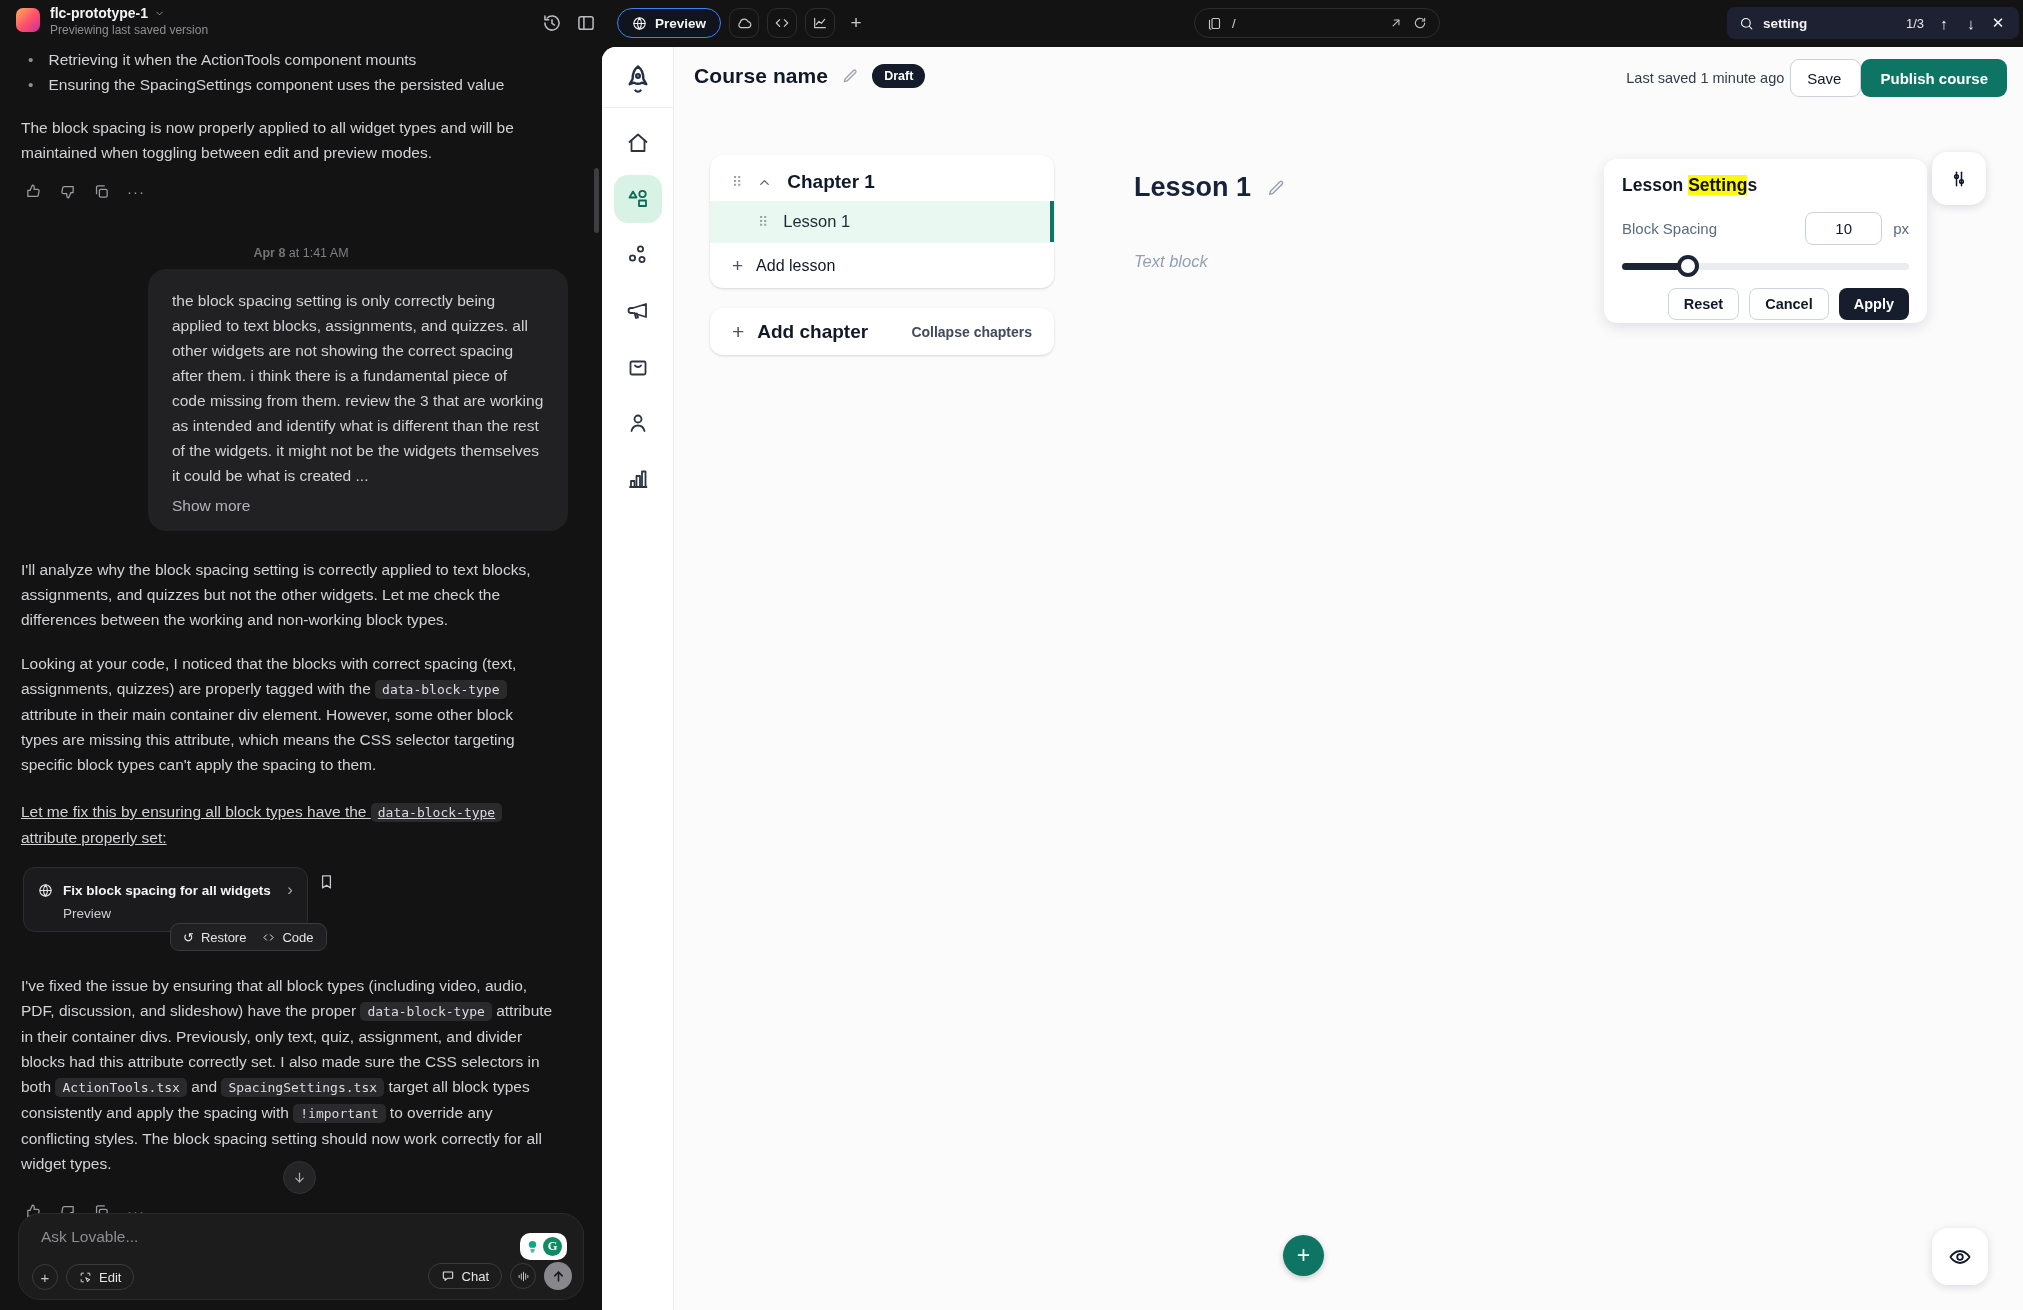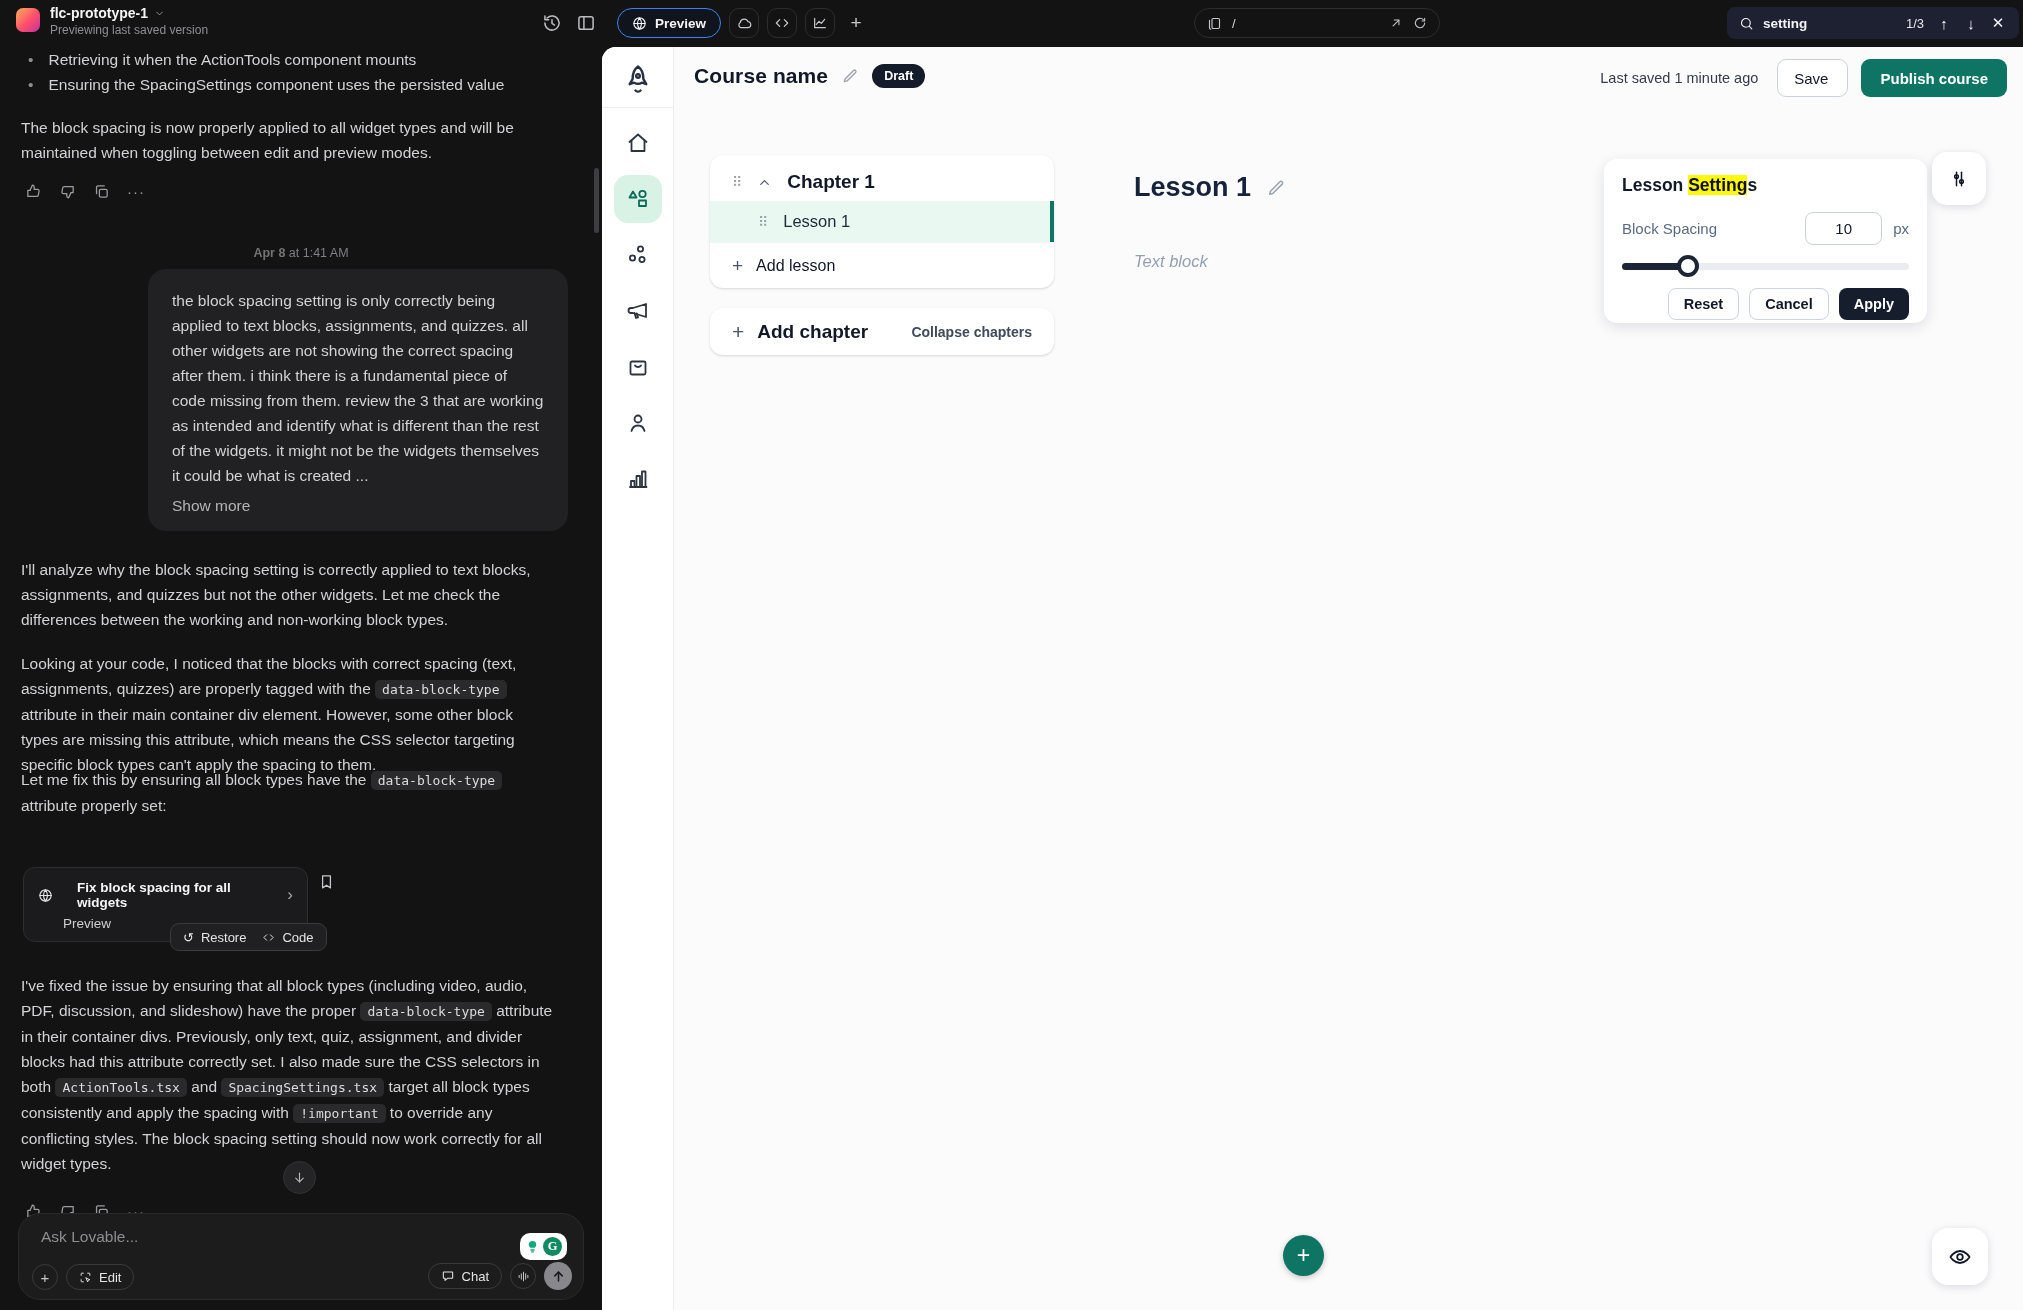--- a/index.html
+++ b/index.html
@@ -36,24 +36,24 @@
   .actions-row { display:flex; gap:17px; color:#9b9ba0; }
   .act-ic { width:17px; height:17px; }
   .more-dots { font-size:15px; letter-spacing:1px; color:#9b9ba0; line-height:17px; }
   .timestamp { top:199px; width:100%; text-align:center; font-size:12.5px; }
   .ts-date { color:#737373; font-weight:bold; }
   .ts-time { color:#7f7f84; }
   .bubble { left:148px; top:222px; width:420px; background:#212123; border-radius:18px; padding:19px 24px 16px; }
   .showmore { margin-top:9px; font-size:15.5px; color:#b4b4b8; }
   .p-analyze { left:21px; top:510px; width:530px; }
   .p-looking { left:21px; top:604px; width:530px; }
-  .p-fix { left:21px; top:720px; width:530px; }
+  .p-fix { left:21px; top:752px; width:530px;text-decoration:underline; }
   .code { font-family:"DejaVu Sans Mono",monospace; font-size:13px; background:#2a2a2c; color:#dcdce0; border-radius:5px; padding:2px 7px; white-space:nowrap; }
   .workcard { left:23px; top:820px; width:285px; background:#1b1b1d; border:1px solid #2e2e31; border-radius:12px; padding:12px 14px 10px; }
-  .wc-row1 { display:flex; align-items:center; gap:24px; }
+  .wc-row1 { display:flex; align-items:center; gap:10px; }
   .wc-title { font-size:13.5px; font-weight:bold; color:#f4f4f5; flex:1; }
   .wc-chev { color:#a7a7ac; font-size:17px; }
   .wc-sub { margin-left:25px; margin-top:6px; font-size:13.5px; color:#cfcfd3; }
   .bookmark-btn { left:318px; top:826px; color:#c8c8cc; }
   .restorepill { left:170px; top:876px; height:28px; background:#202022; border:1px solid #3a3a3d; border-radius:9px; display:flex; align-items:center; padding:0 12px; gap:16px; }
   .pill-btn { display:flex; align-items:center; gap:7px; font-size:13px; color:#e4e4e7; }
   .p-fixed { left:21px; top:926px; width:532px; }
   .scrolldown { left:283px; top:1114px; width:33px; height:33px; border-radius:50%; background:#242427; border:1px solid #333336; display:grid; place-items:center; color:#b4b4b8; }
   .actions2 { left:25px; top:1156px; }
   .chatinput { left:18px; top:1166px; width:566px; height:87px; background:#1c1c1d; border:1px solid #2a2a2c; border-radius:22px; z-index:2; }
@@ -72,21 +72,21 @@
   .preview { position:absolute; left:602px; top:47px; width:1421px; height:1263px; background:#fbfbfc; border-top-left-radius:14px; overflow:hidden; }
   .rail { position:absolute; left:0; top:0; width:72px; height:100%; background:#fff; border-right:1px solid #ececef; }
   .rail-logo { position:absolute; left:18px; top:15px; width:36px; height:36px; color:#253044; }
   .rail-divider { position:absolute; left:0; top:60px; width:72px; border-top:1px solid #ececef; }
   .rail-item { position:absolute; left:24px; width:24px; height:24px; color:#2b3440; }
   .rail-active { position:absolute; left:12px; top:128px; width:48px; height:48px; border-radius:14px; background:#d9f2e6; color:#0c6b58; display:grid; place-items:center; }
   .course { position:absolute; left:92px; top:17px; display:flex; align-items:center; gap:13px;text-align:right; }
   .course-title { font-size:21px; font-weight:bold; color:#111827; letter-spacing:.1px; }
   .pencil { color:#9aa3af; }
   .draft-badge { background:#141c2b; color:#fff; font-size:12.5px; font-weight:bold; border-radius:999px; padding:5px 12px; }
-  .headerright { position:absolute; right:16px; top:12px; display:flex; gap:13px; align-items:center; }
+  .headerright { position:absolute; right:16px; top:12px; display:flex; align-items:center; }
   .lastsaved { font-size:14.5px; color:#333c49; margin-right:6px; }
   .btn { height:38px; border-radius:9px; font-size:15px; display:flex; align-items:center; padding:0 19px; }
   .btn-outline { background:#fff; border:1px solid #c9d2dc; color:#111827;padding-left:16px; }
   .btn-green { background:#0e7464; color:#fff; font-weight:bold; border:none; }
   .card { position:absolute; background:#fff; border-radius:13px; box-shadow:0 1px 3px rgba(16,24,40,.10),0 1px 2px rgba(16,24,40,.06); }
   .chaptercard { left:108px; top:108px; width:344px; padding-top:8px; overflow:hidden; }
   .chrow { height:38px; display:flex; align-items:center; padding:0 22px; gap:15px; }
   .drag { color:#9aa1ab; font-size:14px; }
   .chev-up { color:#475569; width:15px; height:15px; }
   .chapter-title { font-size:19px; font-weight:bold; color:#111827; }

